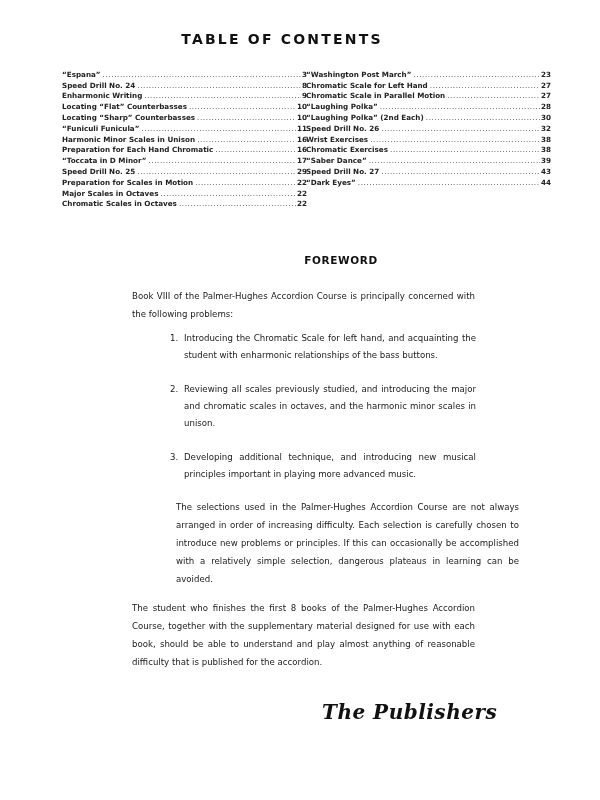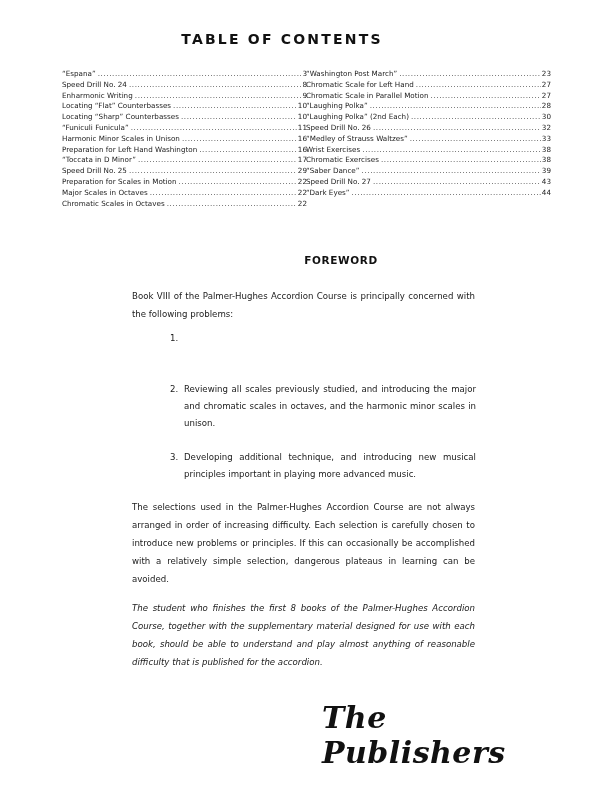--- a/index.html
+++ b/index.html
@@ -11,22 +11,22 @@
       position: absolute; top: 31px; left: 0; width: 564px; text-align: center;
       font-family: "DejaVu Sans", sans-serif; font-weight: bold;
       font-size: 14px; letter-spacing: 2.2px; color: #111;
     }
     .toc-col {
       position: absolute; top: 69px; width: 245px;
     }
     .toc-col.left { left: 62px; }
     .toc-col.right { left: 306px; }
     .toc-row {
-      display: flex; align-items: flex-start; height: 10.8px;
-      font-size: 7.2px; font-weight: normal; color: #222; white-space: nowrap;
+      display: flex; align-items: center; height: 10.8px;
+      font-size: 7.2px; font-weight: bold; color: #222; white-space: nowrap;
     }
     .toc-row .t { flex: 0 0 auto; padding-right: 2px; }
     .toc-row .dots {
       flex: 1 1 auto; overflow: hidden; color: #555; font-weight: normal;
       letter-spacing: 0.6px;
     }
     .toc-row .dots::before {
       content: "................................................................................................................................................";
     }
     .toc-row .p { flex: 0 0 auto; padding-left: 1px; }
@@ -40,21 +40,21 @@
     }
     .list-item {
       position: absolute; left: 170px; width: 306px;
       font-size: 8.6px; line-height: 17px; text-align: justify; color: #1a1a1a;
       padding-left: 14px; box-sizing: border-box;
     }
     .list-item .num { position: absolute; left: 0; top: 0; }
     .signature {
       position: absolute; top: 700px; left: 322px; width: 240px;
       font-family: "DejaVu Serif", serif; font-style: italic; font-weight: bold;
-      font-size: 30px; color: #111; letter-spacing: 0.5px;
+      font-size: 20px; color: #111; letter-spacing: 0.5px;
     }
   </style>
 </head>
 <body>
 
 <div class="toc-title">TABLE OF CONTENTS</div>
 
 <div class="toc-col left" id="toc-left">
     <div class="toc-row">
       <span class="t">“Espana”</span>
@@ -85,21 +85,21 @@
       <span class="t">“Funiculi Funicula”</span>
       <span class="dots"></span>
       <span class="p">11</span>
     </div>
     <div class="toc-row">
       <span class="t">Harmonic Minor Scales in Unison</span>
       <span class="dots"></span>
       <span class="p">16</span>
     </div>
     <div class="toc-row">
-      <span class="t">Preparation for Left Hand Washington</span>
+      <span class="t">Preparation for Each Hand Chromatic</span>
       <span class="dots"></span>
       <span class="p">16</span>
     </div>
     <div class="toc-row">
       <span class="t">“Toccata in D Minor”</span>
       <span class="dots"></span>
       <span class="p">17</span>
     </div>
     <div class="toc-row">
       <span class="t">Speed Drill No. 25</span>
@@ -147,25 +147,20 @@
       <span class="t">“Laughing Polka” (2nd Each)</span>
       <span class="dots"></span>
       <span class="p">30</span>
     </div>
     <div class="toc-row">
       <span class="t">Speed Drill No. 26</span>
       <span class="dots"></span>
       <span class="p">32</span>
     </div>
     <div class="toc-row">
-      <span class="t">“Medley of Strauss Waltzes”</span>
-      <span class="dots"></span>
-      <span class="p">33</span>
-    </div>
-    <div class="toc-row">
       <span class="t">Wrist Exercises</span>
       <span class="dots"></span>
       <span class="p">38</span>
     </div>
     <div class="toc-row">
       <span class="t">Chromatic Exercises</span>
       <span class="dots"></span>
       <span class="p">38</span>
     </div>
     <div class="toc-row">
@@ -184,26 +179,27 @@
       <span class="p">44</span>
     </div>
   </div>
 
 <div class="foreword-title">FOREWORD</div>
 
 <div class="para" style="top: 287px;">Book VIII of the Palmer-Hughes Accordion Course is principally concerned with the following problems:</div>
 
 <div class="list-item" style="top: 330px;">
   <span class="num">1.</span>
+  <span>Introducing the Chromatic Scale for left hand, and acquainting the student with enharmonic relationships of the bass buttons.</span>
 </div>
 <div class="list-item" style="top: 381px;">
   <span class="num">2.</span>
   <span>Reviewing all scales previously studied, and introducing the major and chromatic scales in octaves, and the harmonic minor scales in unison.</span>
 </div>
 <div class="list-item" style="top: 449px;">
   <span class="num">3.</span>
   <span>Developing additional technique, and introducing new musical principles important in playing more advanced music.</span>
 </div>
 
-<div class="para" style="top: 498px;">The selections used in the Palmer-Hughes Accordion Course are not always arranged in order of increasing difficulty. Each selection is carefully chosen to introduce new problems or principles. If this can occasionally be accomplished with a relatively simple selection, dangerous plateaus in learning can be avoided.</div>
-<div class="para" style="top: 599px; font-style: italic;">The student who finishes the first 8 books of the Palmer-Hughes Accordion Course, together with the supplementary material designed for use with each book, should be able to understand and play almost anything of reasonable difficulty that is published for the accordion.</div>
+<div class="para" style="top: 498px; margin-left: 44px;">The selections used in the Palmer-Hughes Accordion Course are not always arranged in order of increasing difficulty. Each selection is carefully chosen to introduce new problems or principles. If this can occasionally be accomplished with a relatively simple selection, dangerous plateaus in learning can be avoided.</div>
+<div class="para" style="top: 599px;">The student who finishes the first 8 books of the Palmer-Hughes Accordion Course, together with the supplementary material designed for use with each book, should be able to understand and play almost anything of reasonable difficulty that is published for the accordion.</div>
 
 <div class="signature">The Publishers</div>
 
 </body></html>

